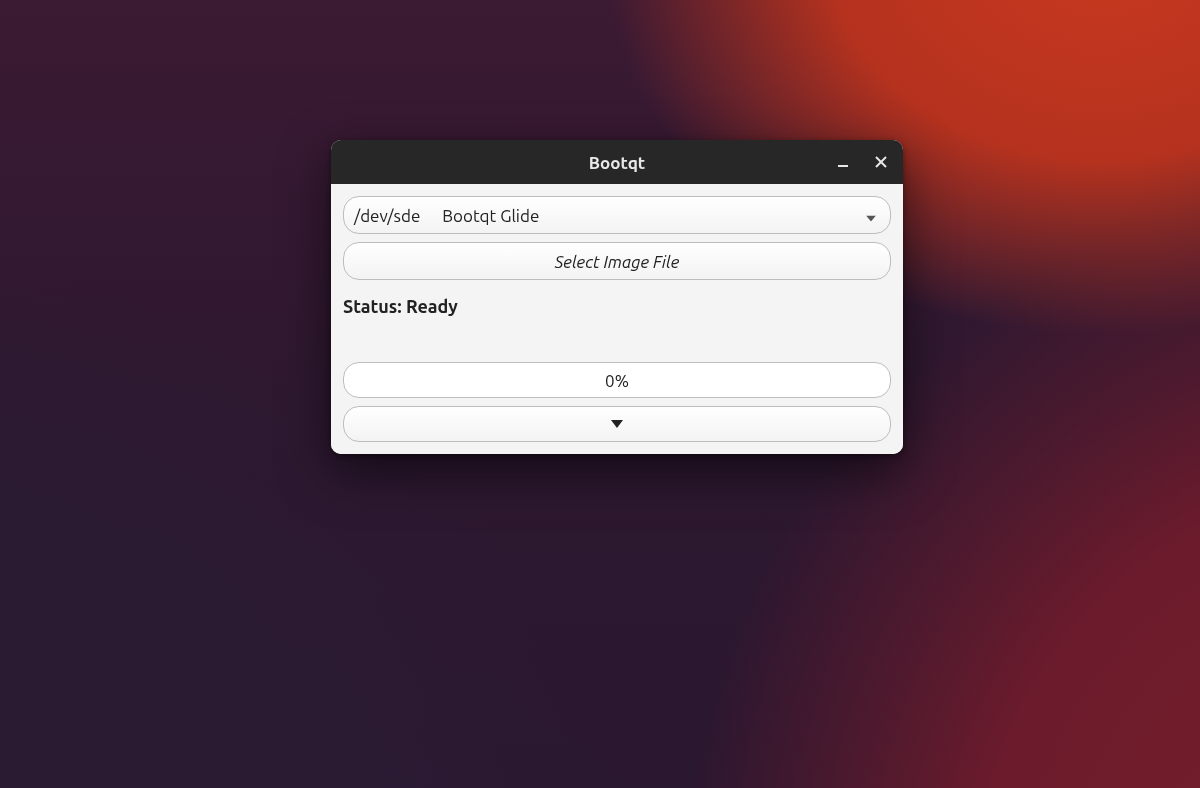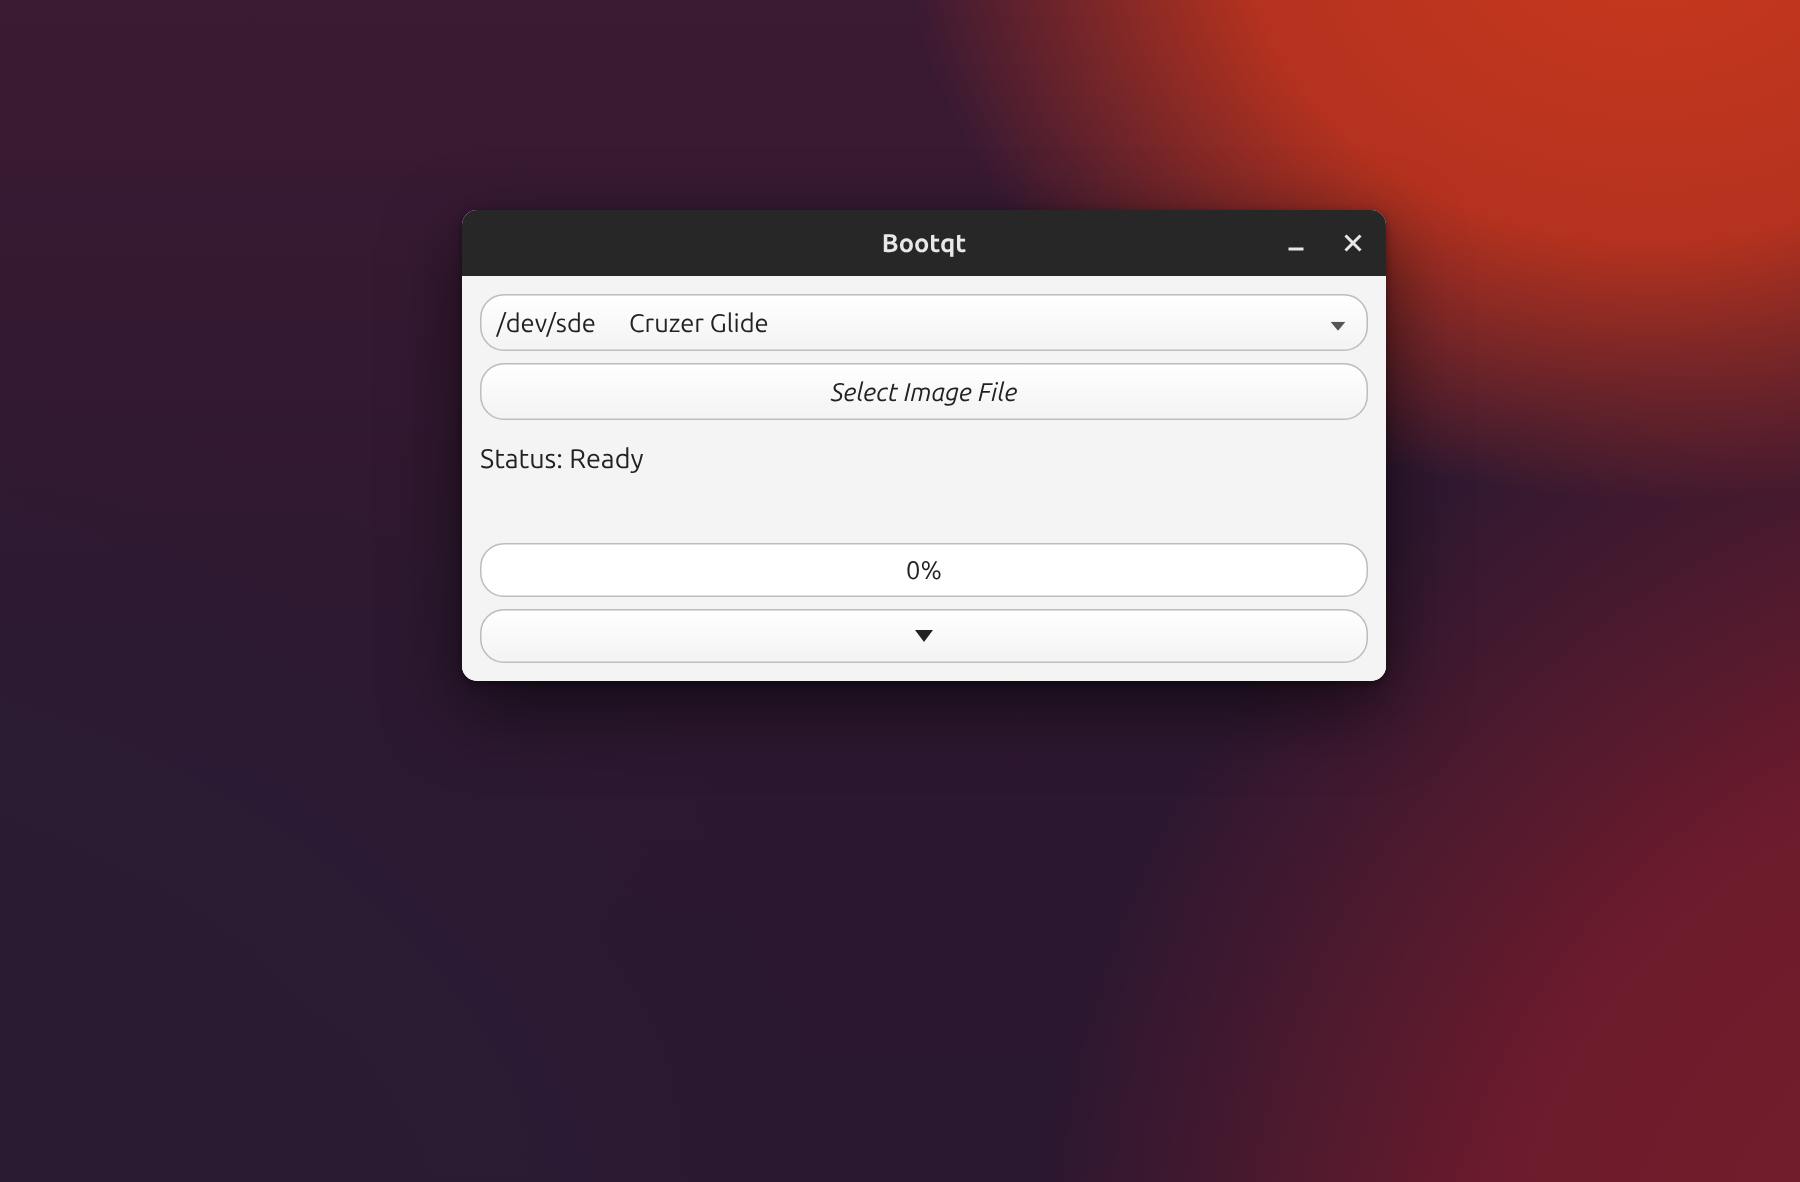--- a/index.html
+++ b/index.html
@@ -17,23 +17,23 @@
     background:
       radial-gradient(ellipse 900px 700px at 1100px -50px, #c8381f 0%, #b5321e 30%, rgba(181,50,30,0) 55%),
       radial-gradient(ellipse 1200px 1200px at 1400px 900px, #7a1f2b 0%, #6b1b2c 35%, rgba(107,27,44,0) 60%),
       radial-gradient(ellipse 1400px 1100px at -200px 900px,  #2a1b33 0%, #2a1b33 35%, rgba(42,27,51,0) 60%),
       linear-gradient(180deg, #3b1a33 0%, #2e1830 50%, #2a1730 100%);
   }
 
   
   .window {
     position: absolute;
-    left: 308px;
+    left: 331px;
     top: 140px;
-    width: 616px;
+    width: 572px;
     border-radius: 10px;
     background: #f4f4f4;
     box-shadow: 0 18px 50px rgba(0,0,0,0.55), 0 2px 6px rgba(0,0,0,0.4);
     overflow: hidden;
   }
 
   .titlebar {
     height: 44px;
     background: #272727;
     color: #e8e8e8;
@@ -107,20 +107,21 @@
     cursor: pointer;
     font-size: 17px;
     margin-top: 8px;
     font-style: italic;
   }
 
   .status {
     margin-top: 16px;
     font-size: 18px;
     color: #222;
+    font-weight: bold;
   }
 
   .qt-progress {
     margin-top: 46px;
     height: 36px;
     display: flex;
     align-items: center;
     justify-content: center;
     background: #ffffff;
     font-size: 17px;
@@ -152,21 +153,21 @@
           <line x1="12" y1="2" x2="2" y2="12" stroke="currentColor" stroke-width="2"></line>
         </svg>
       </div>
     </div>
   </div>
 
   <div class="content">
 
     <div class="qt-select">
       <span>/dev/sde</span>
-      <span>Cruzer Glide</span>
+      <span>Bootqt Glide</span>
       <span class="arrow">
         <svg width="10" height="6" viewBox="0 0 10 6">
             <path d="M0 0 L5 6 L10 0 Z" fill="#555"></path>
           </svg>
       </span>
     </div>
 
     <div class="qt-btn">
       <span>Select Image File</span>
     </div>

